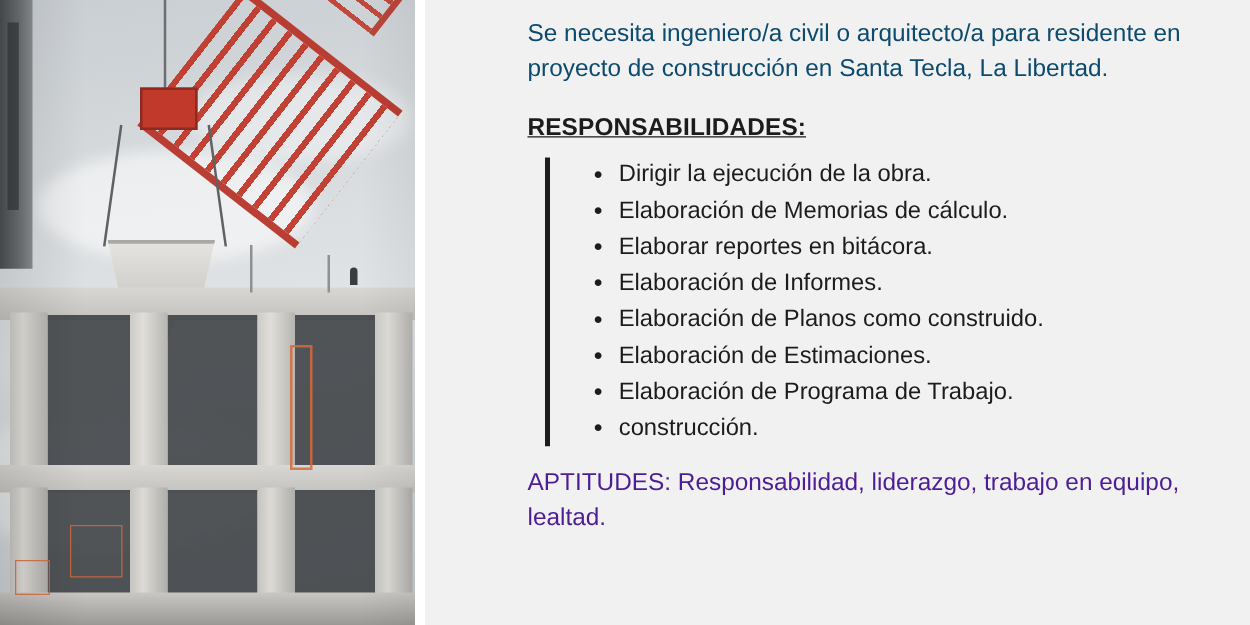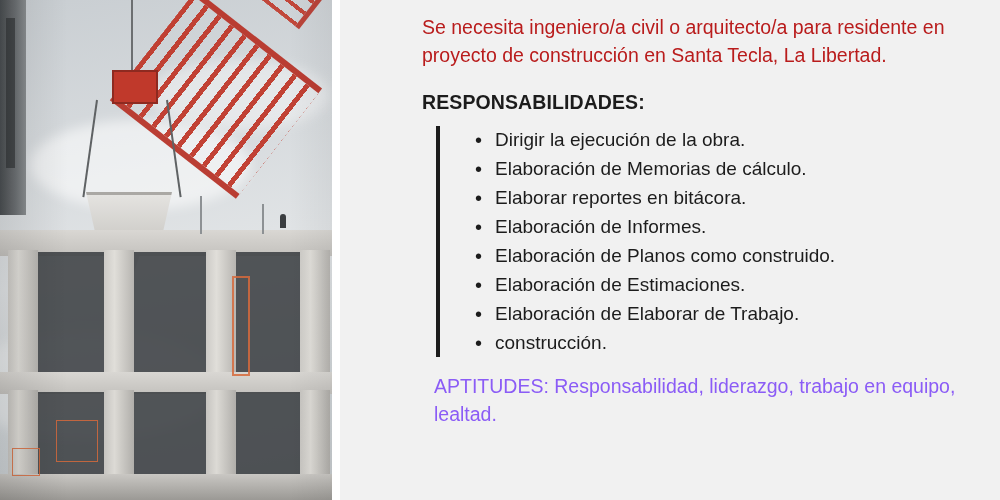--- a/index.html
+++ b/index.html
@@ -230,29 +230,30 @@
     flex: 1 1 auto;
     height: 500px;
     background: #f1f1f1;
     padding: 14px 40px 0 82px;
     box-sizing: border-box;
     z-index: 4;
   }
   .intro {
     font-size: 19.5px;
     line-height: 1.42;
-    color: #b91c1c;
+    color: #0c4a6e;
     margin: 0 0 22px 0;
     max-width: 565px;
   }
   .section-title {
     font-size: 19.5px;
     color: #1c1c1c;
     margin: 0 0 12px 0;
     letter-spacing: .1px;
+    text-decoration: underline;
   }
   .resp-block {
     border-left: 4px solid #1c1c1c;
     padding-left: 15px;
     margin: 0 0 16px 14px;
   }
   ul.resp-list {
     margin: 0;
     padding: 0 0 0 40px;
     list-style: none;
@@ -281,22 +282,22 @@
     text-align-last: justify;
   }
   ul.resp-list li.justified span.jline2 {
     display: block;
     text-align: left;
     text-align-last: left;
   }
   .aptitudes {
     font-size: 19.5px;
     line-height: 1.42;
-    color: #8b5cf6;
-    margin: 0 0 18px 12px;
+    color: #4c1d95;
+    margin: 0 0 18px 0;
     max-width: 560px;
   }
   .knowledge-title {
     font-size: 19.5px;
     color: #1c1c1c;
     margin: 0;
   }
 </style>
 </head>
 <body>
@@ -359,21 +360,21 @@
     <h2 class="section-title">RESPONSABILIDADES:</h2>
 
     <div class="resp-block">
       <ul class="resp-list">
         <li>Dirigir la ejecución de la obra.</li>
         <li>Elaboración de Memorias de cálculo.</li>
         <li>Elaborar reportes en bitácora.</li>
         <li>Elaboración de Informes.</li>
         <li>Elaboración de Planos como construido.</li>
         <li>Elaboración de Estimaciones.</li>
-        <li>Elaboración de Elaborar de Trabajo.</li>
+        <li>Elaboración de Programa de Trabajo.</li>
         <li class="justified">
           <span class="jline2">construcción.</span>
         </li>
       </ul>
     </div>
 
     <p class="aptitudes">APTITUDES: Responsabilidad, liderazgo, trabajo en equipo, lealtad.</p>
 
   </div>
 </div>

